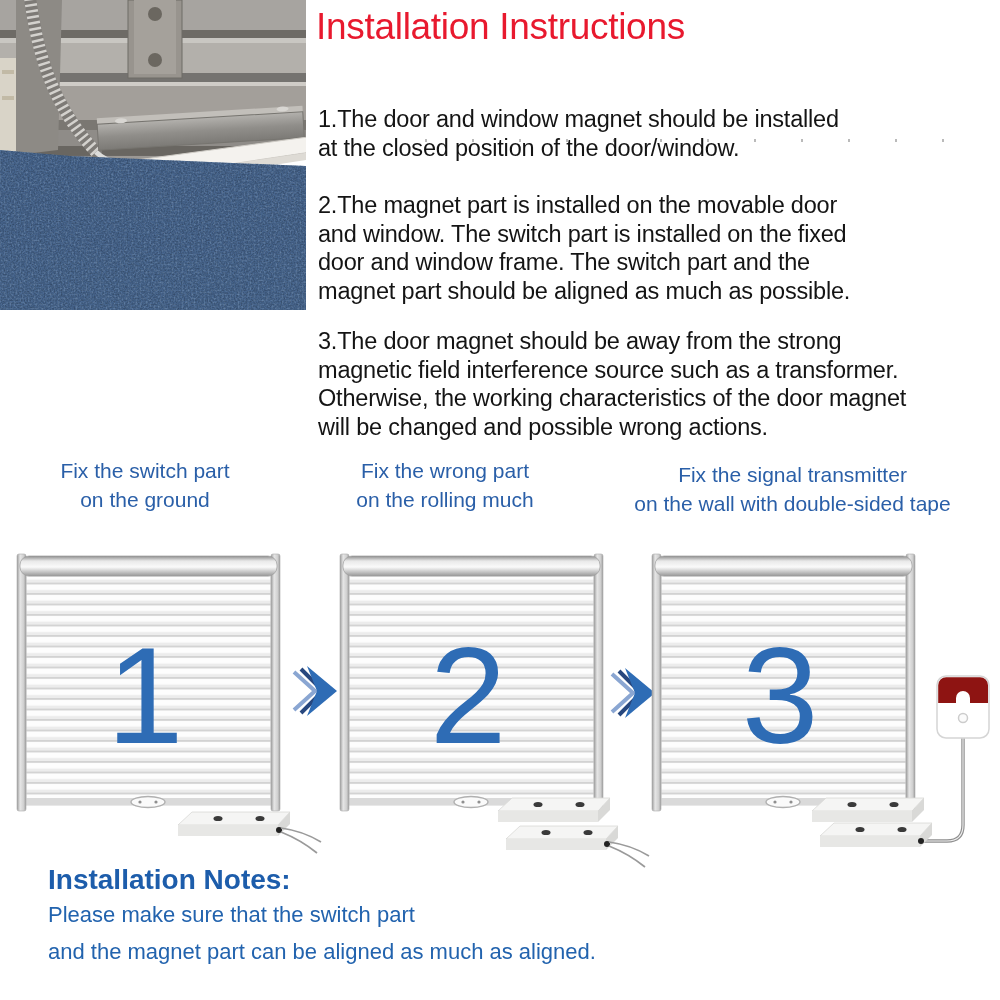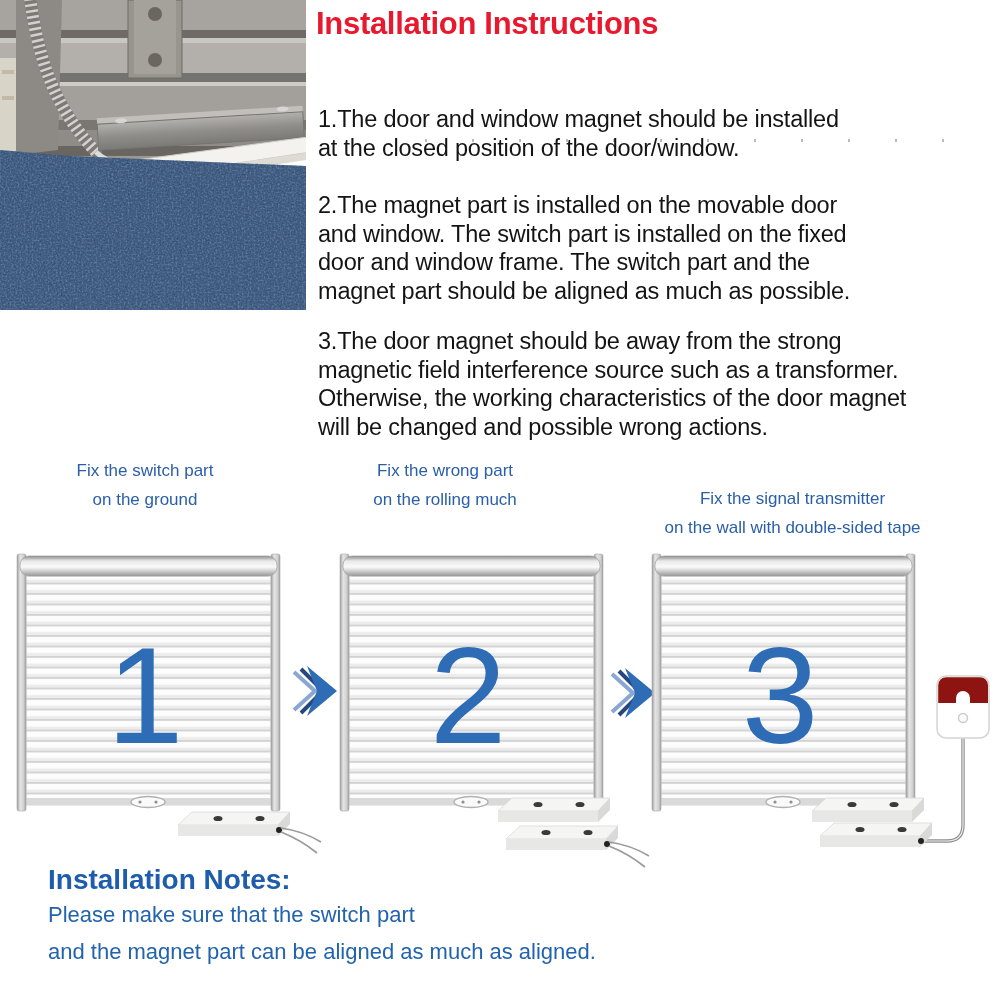--- a/index.html
+++ b/index.html
@@ -4,37 +4,37 @@
 <style>
   * { margin:0; padding:0; box-sizing:border-box; }
   html,body { background:#ffffff; }
   .page {
     position:relative; width:1000px; height:1000px; background:#ffffff;
     font-family:"Liberation Sans", sans-serif; overflow:hidden;
   }
   .photo { position:absolute; left:0; top:0; }
   .title {
     position:absolute; left:316px; top:6px;
-    font-size:31px; font-weight:700; letter-spacing:-0.3px; color:#e8192e;
+    font-size:37px; font-weight:400; letter-spacing:-0.3px; color:#e8192e;
   }
   .step { position:absolute; left:318px; color:#141414; font-size:23.5px;
           letter-spacing:-0.2px; line-height:28.6px;margin-top:39px; }
   .step .line { white-space:nowrap; }
   .step1 { top:66px; }
   .step2 { top:152px; }
   .step3 { top:288px; }
   .artifact {
     position:absolute; left:425px; top:139px; width:560px; height:3px; opacity:.45;
     background:repeating-linear-gradient(90deg, rgba(0,0,0,.6) 0 2px, transparent 2px 47px);
   }
   .caption { position:absolute; text-align:center; color:#2a5fa8;
-             font-size:17px; line-height:29px; }
+             font-size:21px; line-height:29px; }
   .cap1 { left:10px;  top:456px; width:270px; }
   .cap2 { left:310px; top:456px; width:270px; }
-  .cap3 { left:610px; top:484px; width:365px; }
+  .cap3 { left:610px; top:460px; width:365px; }
   .diagrams { position:absolute; left:0; top:540px; }
   .step-number { font-family:"Liberation Sans", sans-serif; font-size:138px; fill:#2e6cb5; }
   .notes { position:absolute; left:48px; top:864px; color:#2263ae; }
   .notes-heading { font-size:28px; font-weight:700; color:#1d5dab; margin-bottom:0; }
   .notes-line { font-size:22px; line-height:37px; white-space:nowrap; }
 </style>
 </head>
 <body>
 
 <div class="page">

